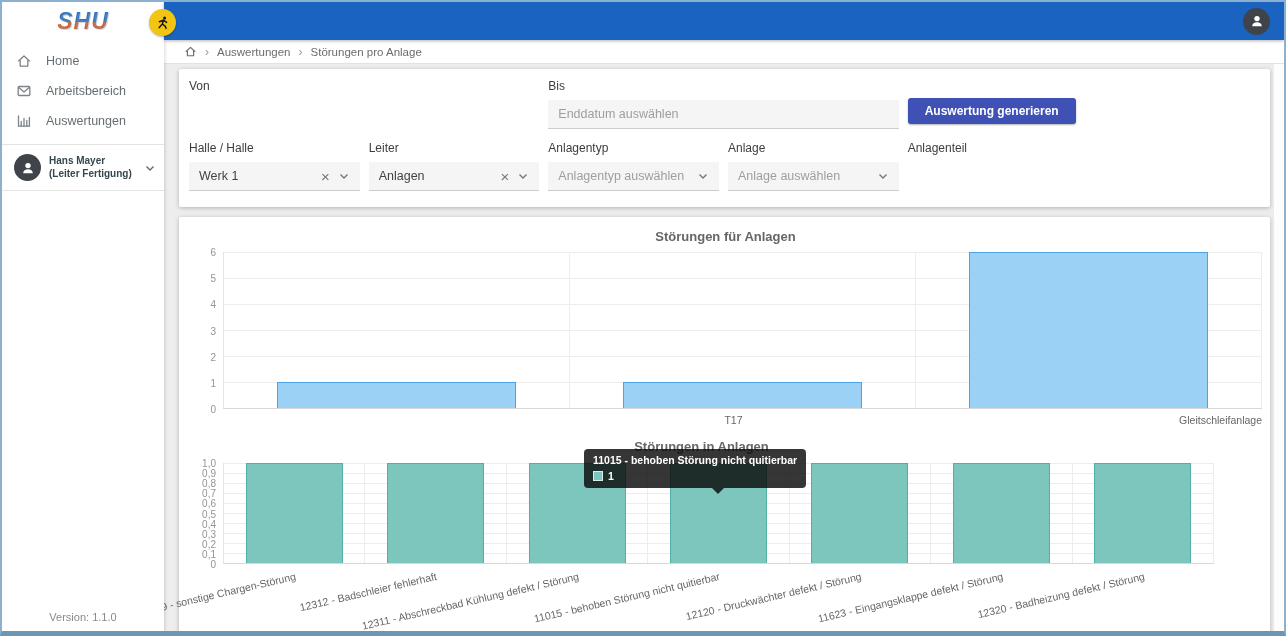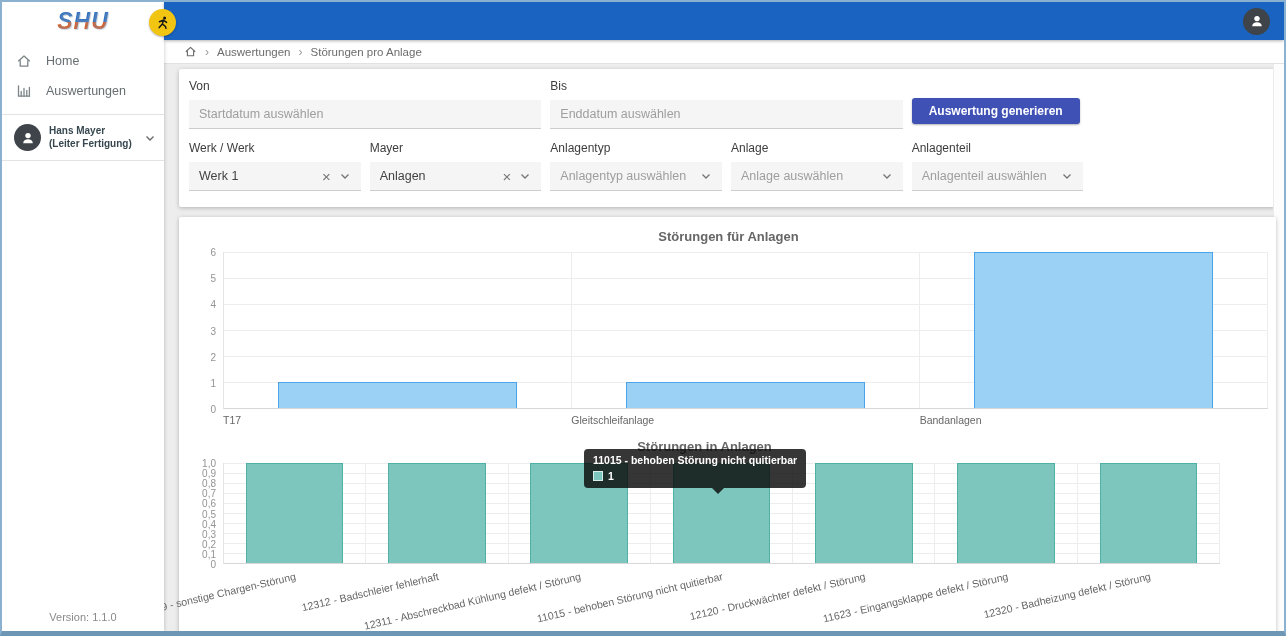--- a/index.html
+++ b/index.html
@@ -40,21 +40,21 @@
   .user-avatar { width:27px; height:27px; border-radius:50%; background:#3e4449; flex:none; display:flex; align-items:center; justify-content:center; }
   .user-name { font-size:10px; font-weight:bold; color:#37474f; line-height:1.25; flex:1; }
   .sidebar-spacer { flex:1; }
   .version { font-size:11px; color:#8a8a8a; text-align:center; padding:6px 0 8px; }
   
   .main { flex:1; display:flex; flex-direction:column; background:#ededed; position:relative; }
   .breadcrumb { height:24px; background:#fff; border-bottom:1px solid #e2e2e2; display:flex; align-items:center; gap:8px; padding-left:20px; font-size:11.5px; color:#6c6c6c; }
   .crumb { cursor:pointer; }
   .crumb-sep { color:#9a9a9a; font-size:12px; }
   .scroll-track { position:absolute; right:0; top:24px; bottom:0; width:11px; background:#fdfdfd; border-left:1px solid #ececec; }
-  .content { flex:1; padding:5px 8px 4px 15px; overflow:hidden; }
+  .content { flex:1; padding:5px 14px 4px 15px; overflow:hidden; }
   .card { background:#fff; box-shadow:0 1px 4px rgba(0,0,0,.25); border-radius:2px; }
   
   .filter-card { padding:10px 12px 16px 10px; margin-bottom:10px; }
   .filter-grid { display:grid; grid-template-columns:repeat(6,1fr); column-gap:9px; row-gap:12px; }
   .field { display:flex; flex-direction:column; }
   .span2 { grid-column:span 2; }
   .field-label { font-size:12px; color:#3d3d3d; margin-bottom:7px; }
   .input, .select {
     height:29px; background:#f5f5f5; border:none; border-bottom:1px solid #cdcdcd;
     font-size:12.5px; padding:0 10px; display:flex; align-items:center; color:#424242;
@@ -75,21 +75,21 @@
   .charts-card { height:432px; padding:12px 8px 0 10px; position:relative; }
   .chart-title { text-align:center; font-size:13px; font-weight:bold; color:#666; }
   .chart-body { display:flex; }
   .y-axis { width:34px; position:relative; flex:none; }
   .ytick { position:absolute; right:7px; transform:translateY(-50%); font-size:10px; color:#949494; }
   .plot { flex:1; position:relative; display:flex; border-left:1px solid #e4e4e4; border-bottom:1px solid #d8d8d8; }
   .gridline { position:absolute; left:0; right:0; height:1px; background:#ededed; }
   .col { flex:1; position:relative; border-right:1px solid #ededed; display:flex; align-items:flex-end; justify-content:center; }
   .bar { width:69%; border:1px solid; border-bottom:none; }
   .x-axis { display:flex; margin-left:34px; }
-  .xcol { flex:1; position:relative; text-align:left; }
+  .xcol { flex:1; position:relative; text-align:right; }
   .xlabel { font-size:10.5px; color:#666; display:inline-block; padding-top:5px; }
   .xlabel.rot { position:absolute; right:50%; top:6px; padding:0; transform-origin:100% 0; transform:rotate(-13deg); white-space:nowrap; }
   #chart-0 .chart-title { margin-bottom:8px; }
   #chart-0 .chart-body { height:157px; }
   #chart-0 .x-axis { height:22px; }
   #chart-1 { margin-top:8px; padding-right:48px; }
   #chart-1 .chart-title { margin-bottom:9px; }
   #chart-1 .chart-body { height:101px; }
   #chart-1 .x-axis { height:52px; }
   
@@ -136,20 +136,29 @@
         <span class="nav-icon">
           <svg width="16" height="16" viewBox="0 0 16 16" fill="none" stroke="#7c8488" stroke-width="1.3" stroke-linejoin="round">
               <path d="M2.2 8.3 L8 3 L13.8 8.3"></path>
               <path d="M4.2 7.2 V13.2 H11.8 V7.2"></path>
             </svg>
         </span>
         <span class="label">Home</span>
       </div>
       <div class="nav-item">
         <span class="nav-icon">
+          <svg width="16" height="16" viewBox="0 0 16 16" fill="none" stroke="#7c8488" stroke-width="1.3" stroke-linejoin="round">
+              <rect x="2.2" y="3.5" width="11.6" height="9" rx="1"></rect>
+              <path d="M2.5 4.2 L8 9 L13.5 4.2"></path>
+            </svg>
+        </span>
+        <span class="label">Arbeitsbereich</span>
+      </div>
+      <div class="nav-item">
+        <span class="nav-icon">
           <svg width="16" height="16" viewBox="0 0 16 16" fill="none" stroke="#7c8488" stroke-width="1.3" stroke-linecap="round">
               <path d="M2.5 2.8 V13.2 H13.5"></path>
               <path d="M5.2 13 V8.5 M8 13 V5.5 M10.8 13 V7.5 M13.4 13 V4.5"></path>
             </svg>
         </span>
         <span class="label">Auswertungen</span>
       </div>
     </div>
     <div class="divider" style="margin-top:8px;"></div>
     <div class="user-row">
@@ -187,44 +196,43 @@
       <span class="crumb">Störungen pro Anlage</span>
     </div>
     <div class="scroll-track"></div>
 
     <div class="content">
 
       <div class="card filter-card">
         <div class="filter-grid">
           <div class="field span2">
             <span class="field-label">Von</span>
-            <input class="input" type="text" placeholder="Startdatum auswählen" style="">
           </div>
           <div class="field span2">
             <span class="field-label">Bis</span>
             <input class="input" type="text" placeholder="Enddatum auswählen" style="">
           </div>
           <div class="btn-cell span2">
             <button class="btn-primary">Auswertung generieren</button>
           </div>
 
           <div class="field">
-            <span class="field-label">Werk / Werk</span>
+            <span class="field-label">Halle / Halle</span>
             <div class="select">
               <span class="value">Werk 1</span>
               <span class="clear-x">×</span>
               <span>
                   <svg width="12" height="12" viewBox="0 0 12 12" fill="none" stroke="#757575" stroke-width="1.3">
                     <path d="M2.5 4.5 L6 8 L9.5 4.5"></path>
                   </svg>
                 </span>
             </div>
           </div>
           <div class="field">
-            <span class="field-label">Mayer</span>
+            <span class="field-label">Leiter</span>
             <div class="select">
               <span class="value">Anlagen</span>
               <span class="clear-x">×</span>
               <span>
                   <svg width="12" height="12" viewBox="0 0 12 12" fill="none" stroke="#757575" stroke-width="1.3">
                     <path d="M2.5 4.5 L6 8 L9.5 4.5"></path>
                   </svg>
                 </span>
             </div>
           </div>
@@ -245,28 +253,20 @@
               <span class="value placeholder">Anlage auswählen</span>
               <span>
                   <svg width="12" height="12" viewBox="0 0 12 12" fill="none" stroke="#757575" stroke-width="1.3">
                     <path d="M2.5 4.5 L6 8 L9.5 4.5"></path>
                   </svg>
                 </span>
             </div>
           </div>
           <div class="field">
             <span class="field-label">Anlagenteil</span>
-            <div class="select">
-              <span class="value placeholder">Anlagenteil auswählen</span>
-              <span>
-                  <svg width="12" height="12" viewBox="0 0 12 12" fill="none" stroke="#757575" stroke-width="1.3">
-                    <path d="M2.5 4.5 L6 8 L9.5 4.5"></path>
-                  </svg>
-                </span>
-            </div>
           </div>
         </div>
       </div>
 
       <div class="card charts-card">
         <div id="chart-0">
           <div class="chart-title">Störungen für Anlagen</div>
           <div class="chart-body">
             <div class="y-axis">
                 <span class="ytick" style="top: 0%;">6</span>
@@ -291,21 +291,20 @@
                   <div class="bar" style="height: 16.6667%; background: rgb(155, 209, 245); border-color: rgb(77, 163, 232);"></div>
                 </div>
                 <div class="col">
                   <div class="bar" style="height: 100%; background: rgb(155, 209, 245); border-color: rgb(77, 163, 232);"></div>
                 </div>
               </div>
           </div>
           <div class="x-axis">
               <div class="xcol"><span class="xlabel">T17</span></div>
               <div class="xcol"><span class="xlabel">Gleitschleifanlage</span></div>
-              <div class="xcol"><span class="xlabel">Bandanlagen</span></div>
             </div>
         </div>
 
         <div id="chart-1">
           <div class="chart-title">Störungen in Anlagen</div>
           <div class="chart-body">
             <div class="y-axis">
                 <span class="ytick" style="top: 0%;">1,0</span>
                 <span class="ytick" style="top: 10%;">0,9</span>
                 <span class="ytick" style="top: 20%;">0,8</span>

